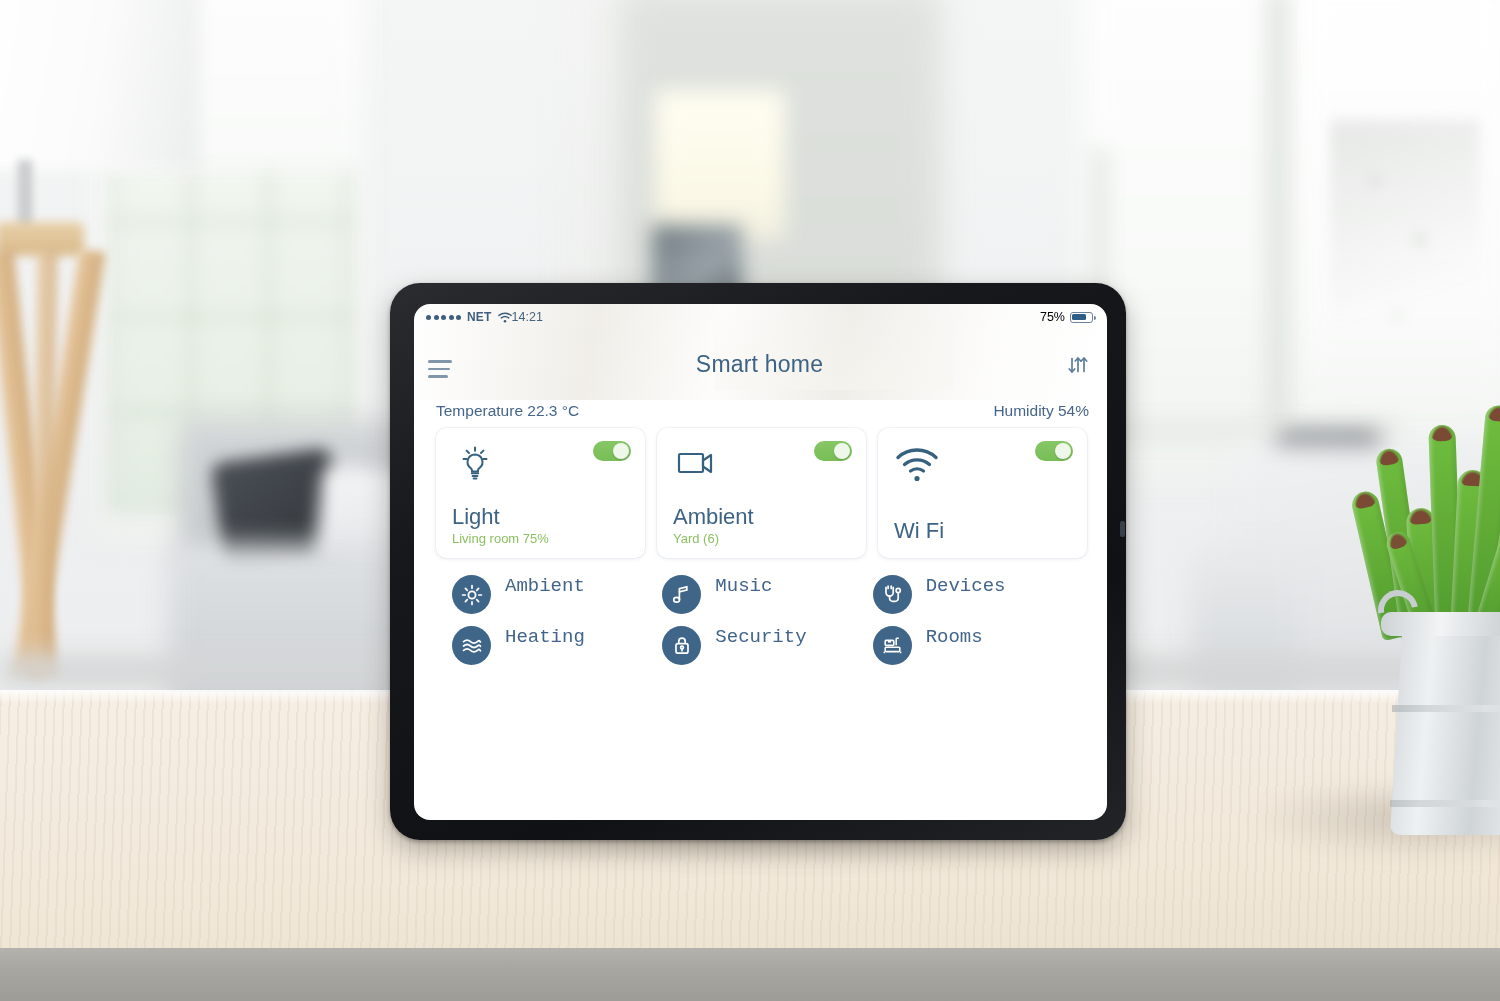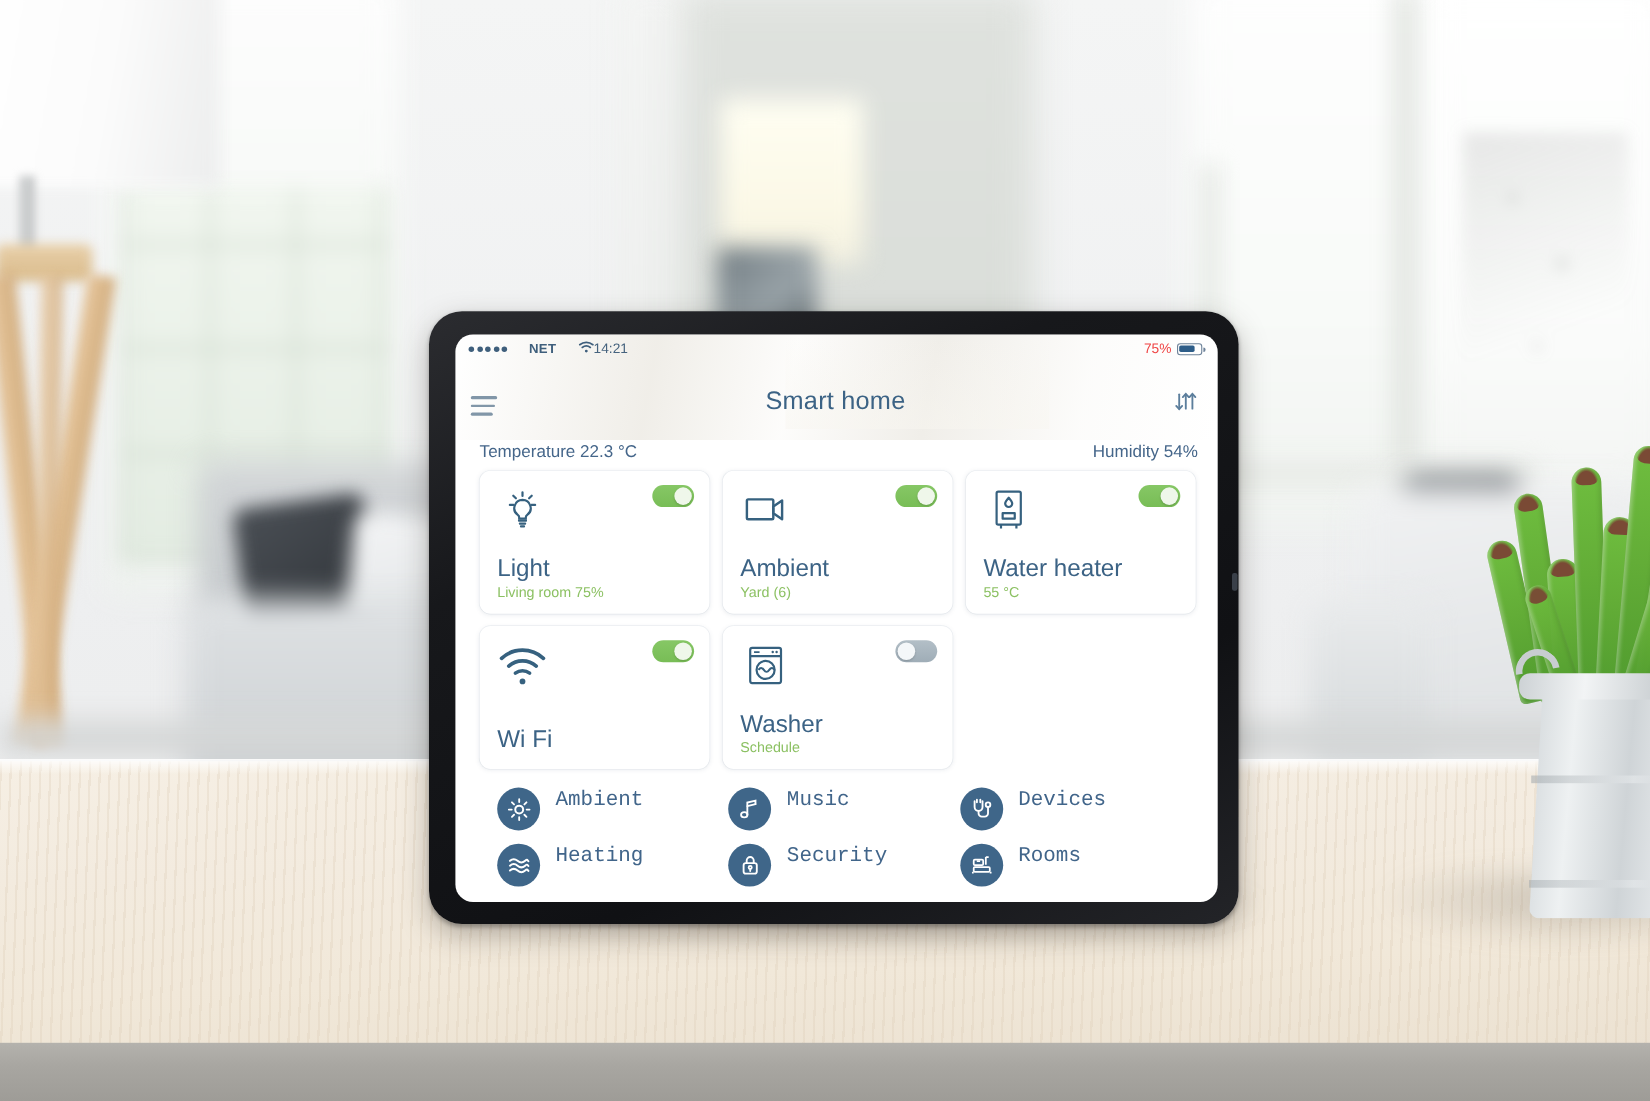--- a/index.html
+++ b/index.html
@@ -271,26 +271,26 @@
   }
 
   
   .statusbar {
     height: 26px; flex: 0 0 26px;
     display: flex; align-items: center;
     padding: 0 14px 0 12px;
     font-size: 12px; color: #3f5f7c; font-weight: bold;
     position: relative; z-index: 3;
   }
-  .sb-left { display:flex; gap:20px; }
+  .sb-left { display:flex; align-items:center; gap:6px; }
   .dots { display:flex; gap:2.5px; align-items:center; }
   .dots i { width: 5px; height: 5px; border-radius: 50%; background:#3f5f7c; display:block; }
   .sb-net { letter-spacing:.2px; font-size:12px; }
   .sb-center { flex:1; text-align:left; font-size:12.5px; font-weight:normal; color:#46637e; }
-  .sb-right { display:flex; align-items:center; gap:5px; font-weight:normal; font-size:12.5px; color:#ef4444;}
+  .sb-right { display:flex; align-items:center; gap:5px; font-weight:normal; font-size:12.5px; color:#000000;}
   .battery {
     width: 23px; height: 11px; border: 1.4px solid #6d8299; border-radius: 3px;
     position: relative; padding: 1.2px;
   }
   .battery::after {
     content:""; position:absolute; right:-4px; top:3px; width:2.4px; height:4px;
     background:#6d8299; border-radius: 0 2px 2px 0;
   }
   .batt-fill { display:block; height:100%; background:#2e5d88; border-radius:1.5px; }
 
@@ -529,41 +529,20 @@
           <span class="toggle on">
               <span class="knob"></span>
             </span>
         </div>
         <div>
           <div class="card-title">Ambient</div>
           <div class="card-sub">Yard (6)</div>
         </div>
       </div>
 
-      <div class="card">
-        <div class="card-top">
-          <span class="card-icon">
-            <svg width="46" height="46" viewBox="0 0 46 46">
-              <g stroke="#36617f" stroke-width="2" fill="none" stroke-linejoin="round">
-                <rect x="12" y="6" width="22" height="30" rx="1.5"></rect>
-                <path d="M23 11.5c-2 2.3-3.2 3.8-3.2 5.2a3.2 3.2 0 0 0 6.4 0c0-1.4-1.2-2.9-3.2-5.2z"></path>
-                <path d="M17.5 25.5h11v5h-11z"></path>
-                <path d="M16 36v3.5M30 36v3.5"></path>
-              </g>
-            </svg>
-          </span>
-          <span class="toggle on">
-              <span class="knob"></span>
-            </span>
-        </div>
-        <div>
-          <div class="card-title">Water heater</div>
-          <div class="card-sub">55 °C</div>
-        </div>
-      </div>
 
       <div class="card">
         <div class="card-top">
           <span class="card-icon">
             <svg width="52" height="46" viewBox="0 0 52 46">
               <g stroke="#36617f" fill="none" stroke-linecap="round">
                 <path d="M4 16.5a28 28 0 0 1 38 0" stroke-width="3.4"></path>
                 <path d="M10.5 23.5a19 19 0 0 1 25 0" stroke-width="3.3"></path>
                 <path d="M16.5 30a10.5 10.5 0 0 1 13 0" stroke-width="3.2"></path>
               </g>
@@ -573,44 +552,20 @@
           <span class="toggle on">
               <span class="knob"></span>
             </span>
         </div>
         <div>
           <div class="card-title">Wi Fi</div>
           <div class="card-sub empty"></div>
         </div>
       </div>
 
-      <div class="card">
-        <div class="card-top">
-          <span class="card-icon">
-            <svg width="46" height="46" viewBox="0 0 46 46">
-              <g stroke="#36617f" stroke-width="2" fill="none">
-                <rect x="9" y="7" width="28" height="32" rx="1.8"></rect>
-                <path d="M9 14.5h28"></path>
-                <circle cx="23" cy="27" r="8.2"></circle>
-                <path d="M16.5 27c1.6-2.4 3.3-2.4 4.9 0s3.3 2.4 4.9 0 3.3-2.4 4.9 0" stroke-width="1.8"></path>
-                <circle cx="29.5" cy="10.8" r="1.1" fill="#36617f" stroke="none"></circle>
-                <circle cx="33" cy="10.8" r="1.1" fill="#36617f" stroke="none"></circle>
-                <path d="M12.5 10.8h5" stroke-width="1.6"></path>
-              </g>
-            </svg>
-          </span>
-          <span class="toggle off">
-              <span class="knob"></span>
-            </span>
-        </div>
-        <div>
-          <div class="card-title">Washer</div>
-          <div class="card-sub">Schedule</div>
-        </div>
-      </div>
     </div>
 
     <div class="menu">
 
       <div class="menu-item">
         <span class="menu-circle" style="background: rgb(63, 102, 137);">
           <svg width="22" height="22" viewBox="0 0 22 22">
             <circle cx="11" cy="11" r="3.6" fill="none" stroke="#fff" stroke-width="1.8"></circle>
             <g stroke="#fff" stroke-width="1.7" stroke-linecap="round">
               <path d="M11 1.6v2.6M11 17.8v2.6M1.6 11h2.6M17.8 11h2.6"></path>

